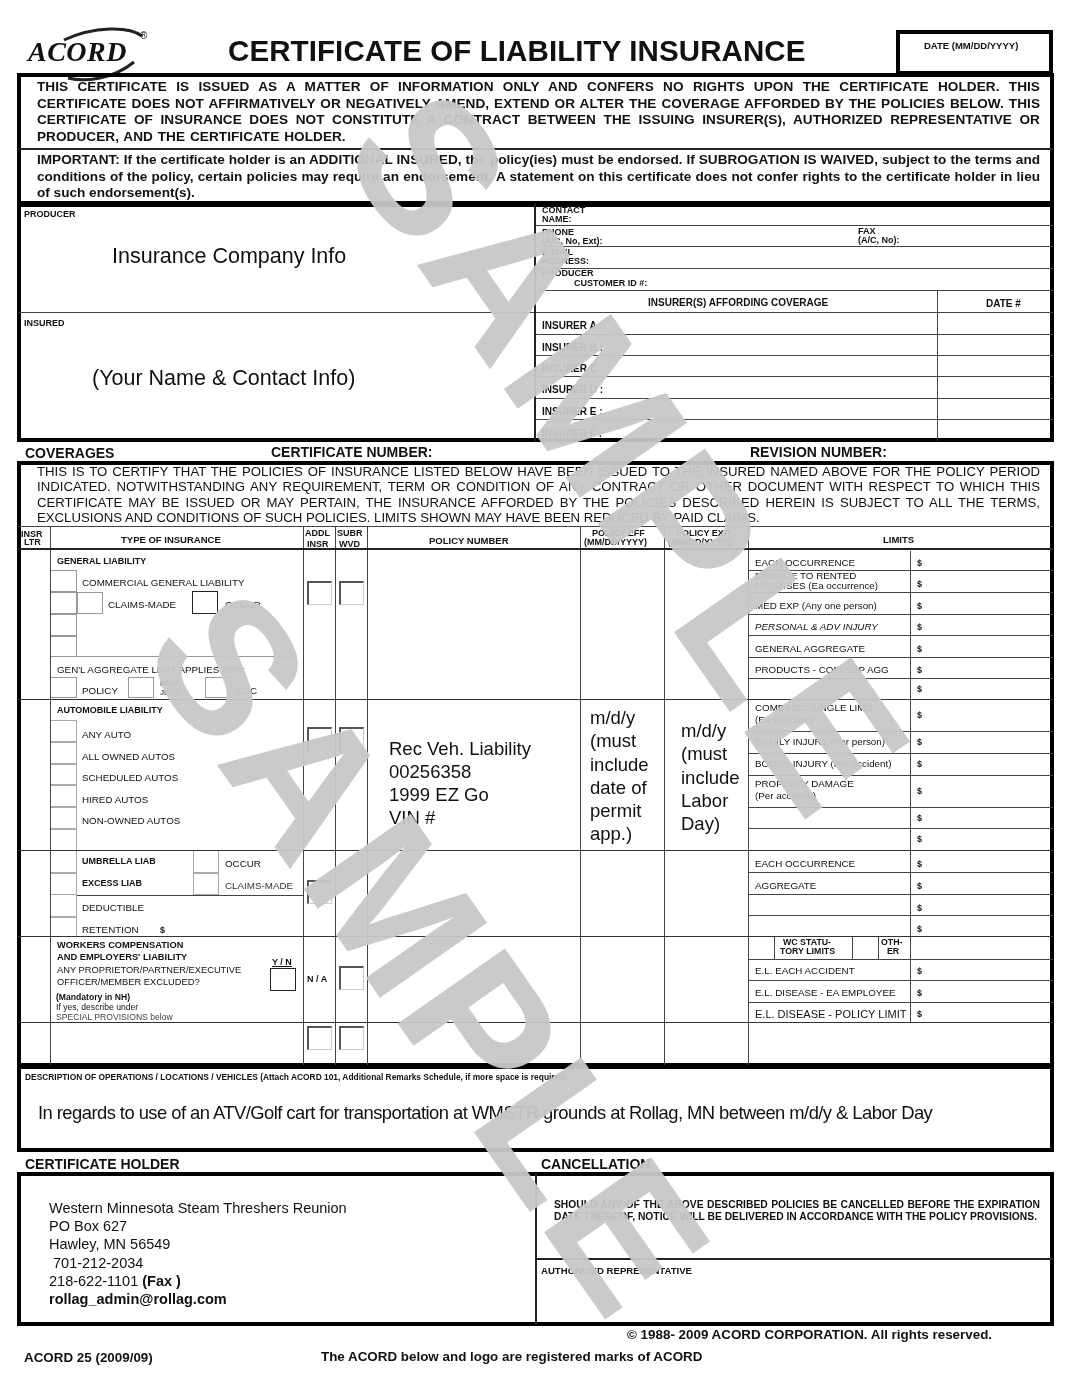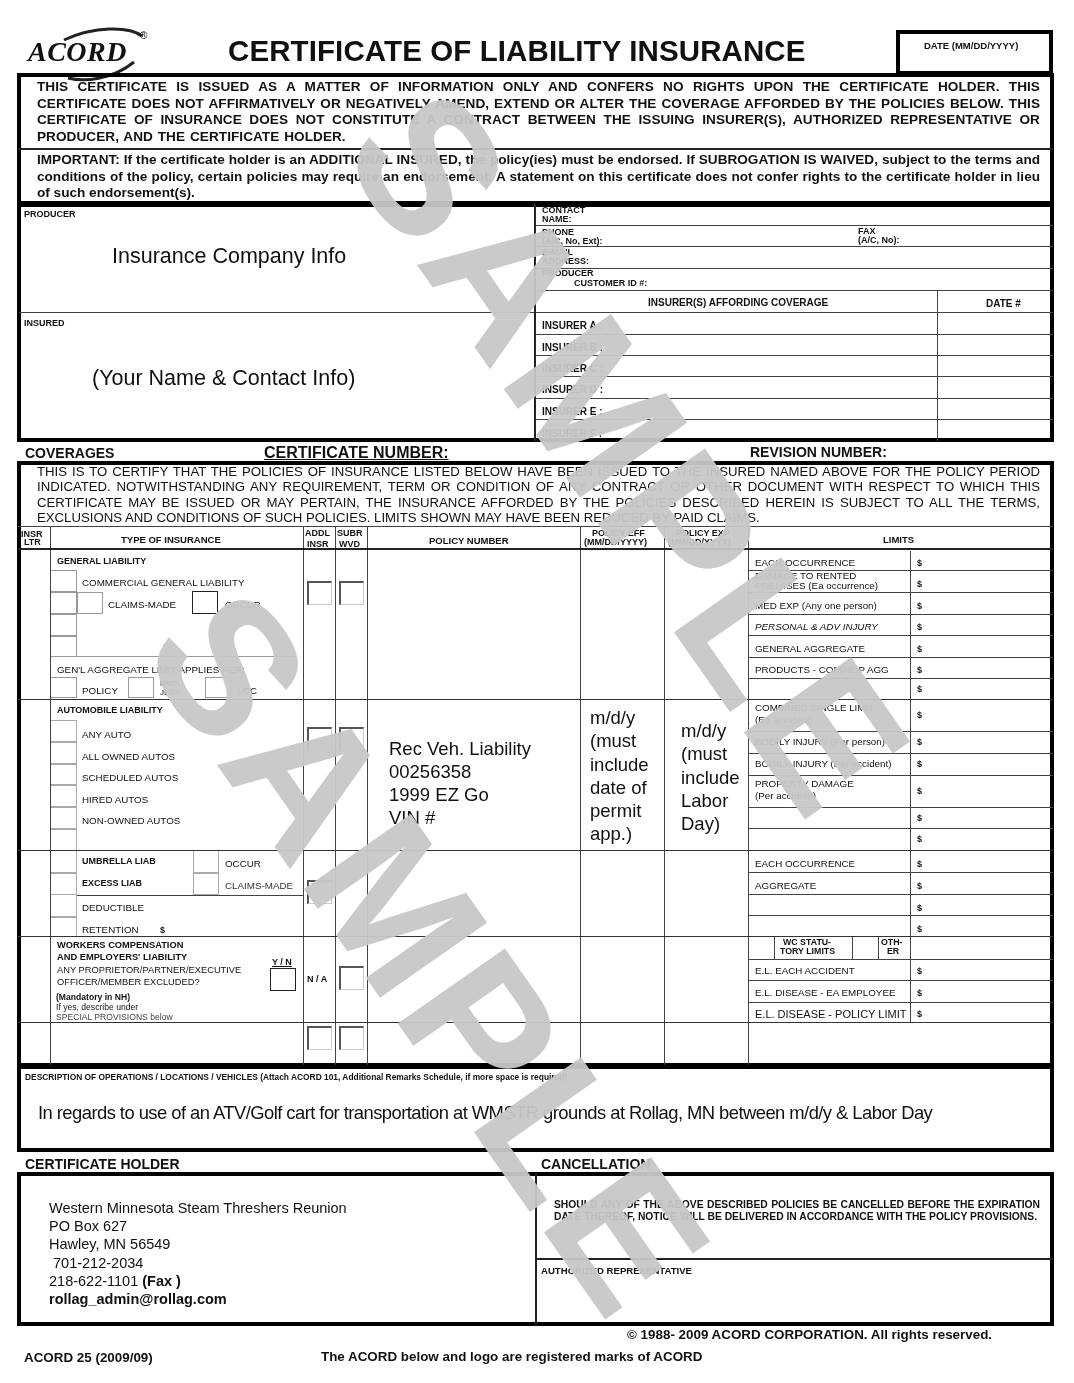--- a/index.html
+++ b/index.html
@@ -105,21 +105,21 @@
 <div class="hl" style="left:536px;top:398px;width:517px;"></div>
 <div class="abs" style="left:536px;top:399px;width:401px;height:21px;">
     <span class="t b xs" style="left:6px;top:8px;font-size:10px;">INSURER E :</span>
   </div>
 <div class="hl" style="left:536px;top:419px;width:517px;"></div>
 <div class="abs" style="left:536px;top:420px;width:401px;height:21px;">
     <span class="t b xs" style="left:6px;top:9px;font-size:10px;">INSURER F :</span>
   </div>
 
 <span class="t b" style="left:25px;top:445px;font-size:14px;">COVERAGES</span>
-<span class="t b" style="left:264px;top:444px;font-size:16px;text-decoration:underline;">CERTIFICATE NUMBER:</span>
+<span class="t b" style="left:271px;top:444px;font-size:14px;">CERTIFICATE NUMBER:</span>
 <span class="t b" style="left:750px;top:444px;font-size:14px;">REVISION NUMBER:</span>
 
 <div class="box" style="left:17px;top:461px;width:1037px;height:606px;"></div>
 <div class="t justall" style="left:37px;top:464px;width:1003px;font-size:13.2px;line-height:15.3px;">THIS IS TO CERTIFY THAT THE POLICIES OF INSURANCE LISTED BELOW HAVE BEEN ISSUED TO THE INSURED NAMED ABOVE FOR THE POLICY PERIOD INDICATED. NOTWITHSTANDING ANY REQUIREMENT, TERM OR CONDITION OF ANY CONTRACT OR OTHER DOCUMENT WITH RESPECT TO WHICH THIS CERTIFICATE MAY BE ISSUED OR MAY PERTAIN, THE INSURANCE AFFORDED BY THE POLICIES DESCRIBED HEREIN IS SUBJECT TO ALL THE TERMS, EXCLUSIONS AND CONDITIONS OF SUCH POLICIES. LIMITS SHOWN MAY HAVE BEEN REDUCED BY PAID CLAIMS.</div>
 <div class="hl" style="left:18px;top:526px;width:1035px;"></div>
 
 <div class="vl" style="left:50px;top:527px;height:539px;"></div>
 <div class="vl" style="left:303px;top:527px;height:539px;"></div>
 <div class="vl" style="left:335px;top:527px;height:539px;"></div>
 <div class="vl" style="left:367px;top:527px;height:539px;"></div>

